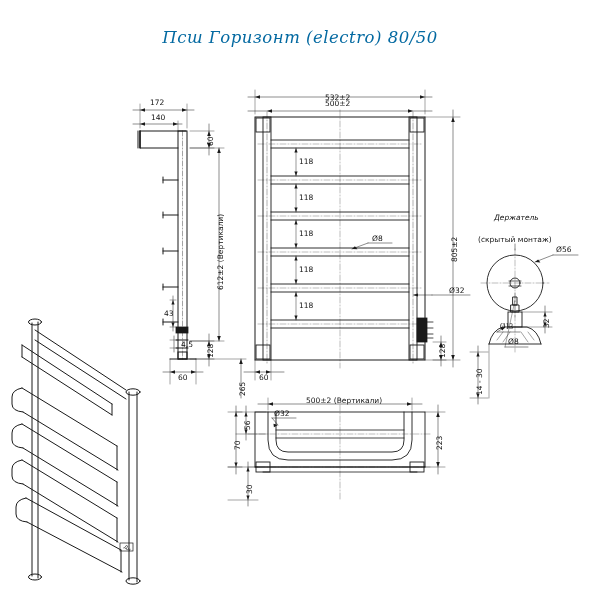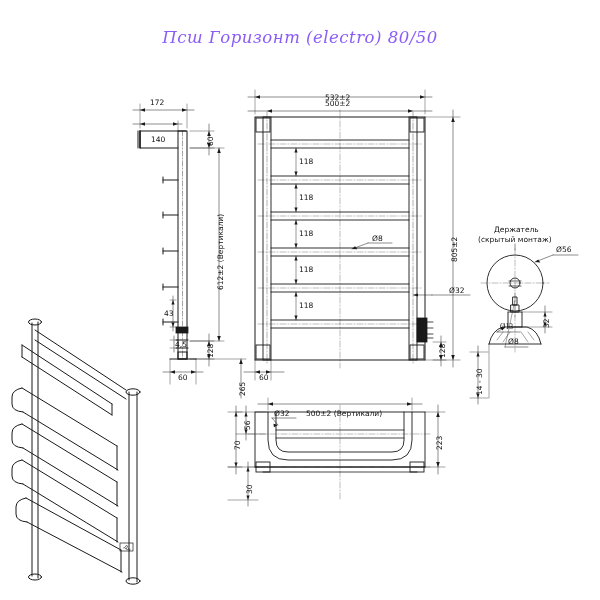--- a/index.html
+++ b/index.html
@@ -25,21 +25,21 @@
   .title {
     position: absolute;
     left: 0;
     top: 28px;
     width: 600px;
     text-align: center;
     font-family: "DejaVu Serif", serif;
     font-style: italic;
     font-size: 16.5px;
     letter-spacing: 0.5px;
-    color: #8b5cf6;
+    color: #0369a1;
     white-space: nowrap;
   }
   .lbl {
     position: absolute;
     font-family: "DejaVu Sans", sans-serif;
     font-size: 7.5px;
     color: #111111;
     white-space: nowrap;
     line-height: 1;
   }
@@ -390,50 +390,50 @@
         <path d="M121 550 L121 572"></path>
       </g>
 
       <rect x="120" y="543" width="13" height="8" stroke-width="0.7"></rect>
     </g>
 
     <text x="126.5" y="549.5" font-family="DejaVu Sans, sans-serif" font-size="5" fill="#1a1a1a" text-anchor="middle" transform="rotate(32 126.5 549.5)">Дн</text>
   </svg>
 
   <div class="lbl" style="left:150px; top:99px;">172</div>
-  <div class="lbl" style="left:151px; top:114px;margin-top:22px;">140</div>
+  <div class="lbl" style="left:151px; top:114px;">140</div>
   <div class="lbl vert" style="left:207px; top:146px;">60</div>
   <div class="lbl vert" style="left:217px; top:290px;">612±2 (Вертикали)</div>
   <div class="lbl" style="left:164px; top:310px;">43</div>
-  <div class="lbl" style="left:175px; top:341px;">4,5</div>
+  <div class="lbl" style="left:181px; top:341px;">4,5</div>
   <div class="lbl vert" style="left:207px; top:358px;">128</div>
   <div class="lbl" style="left:178px; top:374px;">60</div>
   <div class="lbl vert" style="left:239px; top:396px;">265</div>
 
   <div class="lbl" style="left:325px; top:94px;">532±2</div>
   <div class="lbl" style="left:325px; top:100px;">500±2</div>
   <div class="lbl vert" style="left:451px; top:262px;">805±2</div>
   <div class="lbl" style="left:299px; top:158px;">118</div>
   <div class="lbl" style="left:299px; top:194px;">118</div>
   <div class="lbl" style="left:299px; top:230px;">118</div>
   <div class="lbl" style="left:299px; top:266px;">118</div>
   <div class="lbl" style="left:299px; top:302px;">118</div>
   <div class="lbl" style="left:372px; top:235px;">Ø8</div>
   <div class="lbl" style="left:449px; top:287px;">Ø32</div>
   <div class="lbl vert" style="left:439px; top:358px;">128</div>
   <div class="lbl" style="left:259px; top:374px;">60</div>
 
-  <div class="lbl" style="left:306px; top:410px;">500±2 (Вертикали)</div>
+  <div class="lbl" style="left:306px; top:397px;">500±2 (Вертикали)</div>
   <div class="lbl" style="left:274px; top:410px;">Ø32</div>
   <div class="lbl vert" style="left:436px; top:450px;">223</div>
   <div class="lbl vert" style="left:244px; top:430px;">56</div>
   <div class="lbl vert" style="left:234px; top:450px;">70</div>
   <div class="lbl vert" style="left:246px; top:494px;">30</div>
 
-  <div class="lbl cap" style="left:494px; top:226px;">Держатель</div>
+  <div class="lbl cap" style="left:494px; top:214px;font-style:italic;">Держатель</div>
   <div class="lbl cap" style="left:478px; top:236px;text-align:center;">(скрытый монтаж)</div>
   <div class="lbl" style="left:556px; top:246px;">Ø56</div>
   <div class="lbl" style="left:500px; top:323px;font-family:Liberation Serif, serif;">Ø13</div>
   <div class="lbl" style="left:508px; top:338px;">Ø8</div>
   <div class="lbl vert" style="left:543px; top:328px;">32</div>
   <div class="lbl vert" style="left:476px; top:395px;">14 - 30</div>
 
 </div>
 
 </body></html>

